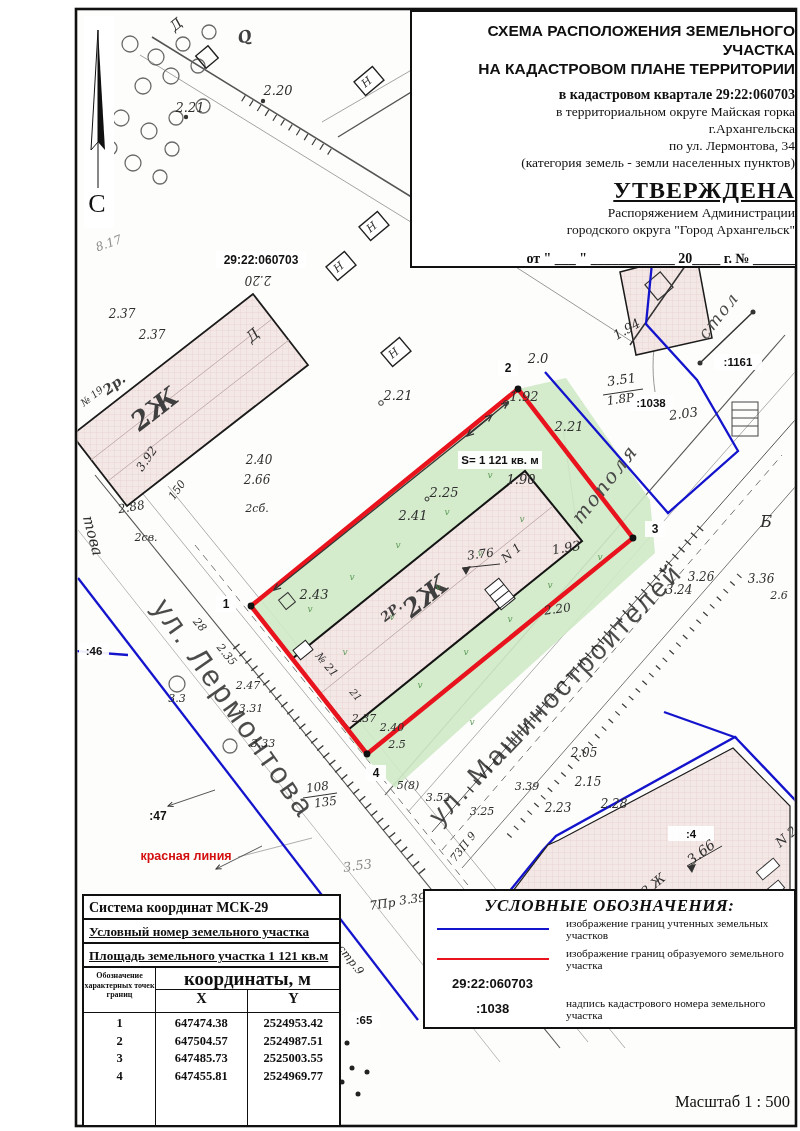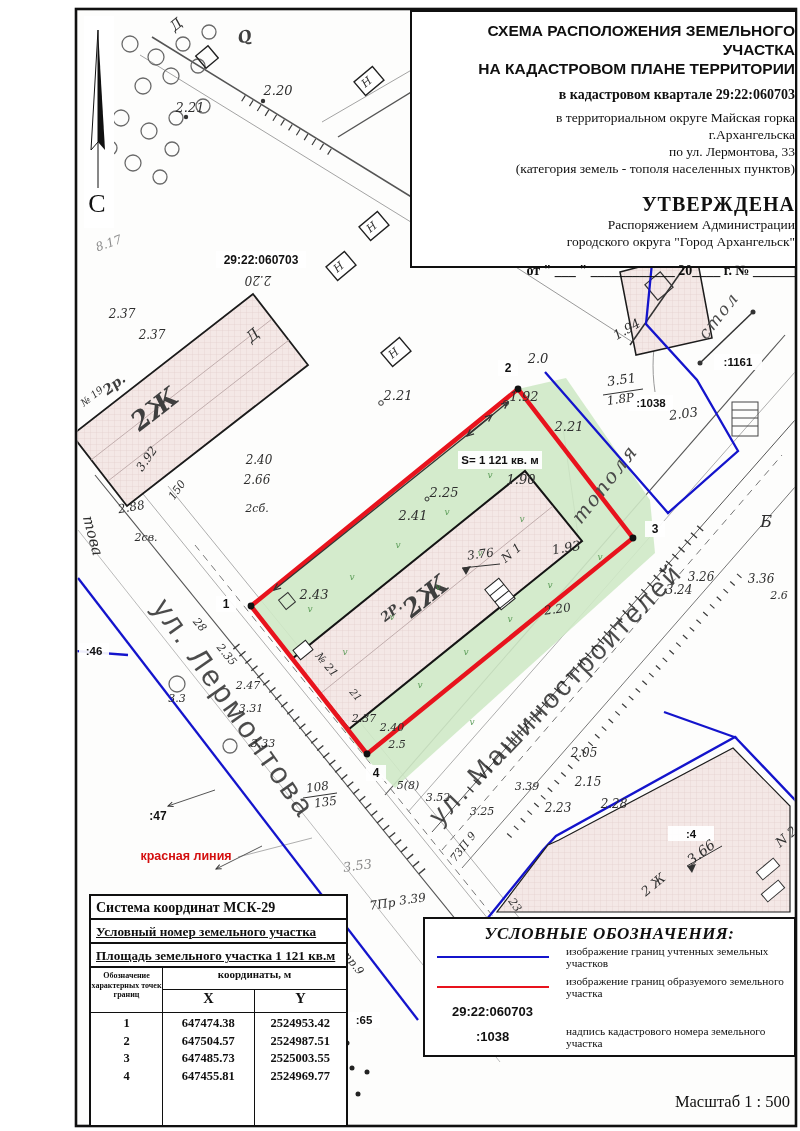--- a/index.html
+++ b/index.html
@@ -17,45 +17,45 @@
   text.vm{fill:#4a9147;opacity:.85;}
   text.north{font-family:"Liberation Serif",serif;font-style:normal;fill:#111;text-anchor:middle;}
   rect.lbox{fill:#fff;opacity:.93;}
   
   .ovl{position:absolute;background:#fff;border:2.5px solid #101010;box-sizing:border-box;}
   
   #title-block{left:410px;top:10px;width:387px;height:258px;text-align:right;padding-top:9px;}
   .tl-main{font-family:"Liberation Sans",sans-serif;font-weight:bold;font-size:15.5px;line-height:19px;}
   .tl-quarter{font-weight:bold;font-size:14px;margin-top:9px;}
   .tl-sub{font-size:13.5px;line-height:17px;}
-  .tl-sub.first{margin-top:6px;}
-  .tl-approved{font-weight:bold;font-size:20px;letter-spacing:1px;margin-top:16px;}
+  .tl-sub.first{margin-top:0;}
+  .tl-approved{font-weight:bold;font-size:24px;letter-spacing:1px;margin-top:6px;text-decoration:underline;}
   .tl-by{font-weight:normal;font-size:13.5px;line-height:17px;}
   .tl-date{font-weight:bold;font-size:14px;margin-top:13px;}
   
-  #coord-table{left:89px;top:894px;width:259px;height:233px;display:flex;flex-direction:column;}
+  #coord-table{left:82px;top:894px;width:259px;height:233px;display:flex;flex-direction:column;}
   .trow{border-bottom:2px solid #101010;font-weight:bold;padding:4px 5px 2px 5px;}
   .trow.r1{font-size:14px;}
   .trow.r23{font-size:13.2px;text-decoration:underline;}
   .thead{display:flex;border-bottom:1.5px solid #101010;height:44px;}
   .th-pts{width:72px;border-right:1.5px solid #101010;font-weight:bold;font-size:8px;line-height:9.5px;
           text-align:center;padding-top:3px;box-sizing:border-box;}
   .th-right{flex:1;display:flex;flex-direction:column;}
-  .th-coords{height:21px;border-bottom:1.5px solid #101010;text-align:center;font-weight:bold;font-size:11px;}
+  .th-coords{height:21px;border-bottom:1.5px solid #101010;text-align:center;font-weight:bold;font-size:19px;}
   .th-xy{flex:1;display:flex;}
   .th-xy div{width:50%;text-align:center;font-weight:bold;font-size:14.5px;}
   .th-xy div:first-child{border-right:1.5px solid #101010;}
   .tbody{flex:1;display:flex;}
   .tcol{box-sizing:border-box;padding-top:2px;}
   .tcol div{text-align:center;font-weight:bold;font-size:12.5px;line-height:17.5px;}
   .col-n{width:72px;border-right:1.5px solid #101010;}
   .col-x{width:91.5px;border-right:1.5px solid #101010;}
   .col-y{flex:1;}
   
-  #legend{left:423px;top:917px;width:373px;height:140px;}
+  #legend{left:423px;top:889px;width:373px;height:140px;}
   .lg-title{text-align:center;font-weight:bold;font-style:italic;font-size:17px;margin-top:5px;letter-spacing:.5px;}
   .lg-row{display:flex;align-items:center;height:25px;}
   .lg-row.first{margin-top:5px;}
   .lg-sym{width:135px;display:flex;justify-content:center;align-items:center;}
   .sw{width:112px;height:0;border-top:2.6px solid #000;}
   .sw.red{border-color:#e8131d;}
   .sw.blue{border-color:#1414cc;}
   .lg-num{font-family:"Liberation Sans",sans-serif;font-weight:bold;font-size:13px;}
   .lg-text{flex:1;font-size:11.3px;padding-left:6px;}
   
@@ -390,22 +390,22 @@
 
   <rect x="76" y="9" width="720" height="1117" fill="none" stroke="#101010" stroke-width="2.6"></rect>
 </svg>
 
 <div class="ovl" id="title-block">
   <div class="tl-main">СХЕМА РАСПОЛОЖЕНИЯ ЗЕМЕЛЬНОГО УЧАСТКА</div>
   <div class="tl-main">НА КАДАСТРОВОМ ПЛАНЕ ТЕРРИТОРИИ</div>
   <div class="tl-quarter">в кадастровом квартале 29:22:060703</div>
   <div class="tl-sub first">в территориальном округе Майская горка</div>
   <div class="tl-sub">г.Архангельска</div>
-  <div class="tl-sub">по ул. Лермонтова, 33</div>
-  <div class="tl-sub">(категория земель - тополя населенных пунктов)</div>
+  <div class="tl-sub">по ул. Лермонтова, 34</div>
+  <div class="tl-sub">(категория земель - земли населенных пунктов)</div>
   <div class="tl-approved">УТВЕРЖДЕНА</div>
   <div class="tl-by">Распоряжением Администрации</div>
   <div class="tl-by">городского округа "Город Архангельск"</div>
   <div class="tl-date">от " ___ " ____________ 20____ г. № ______</div>
 </div>
 
 <div class="ovl" id="coord-table">
   <div class="trow r1">Система координат МСК-29</div>
   <div class="trow r23">Условный номер земельного участка</div>
   <div class="trow r23">Площадь земельного участка 1 121 кв.м</div>

